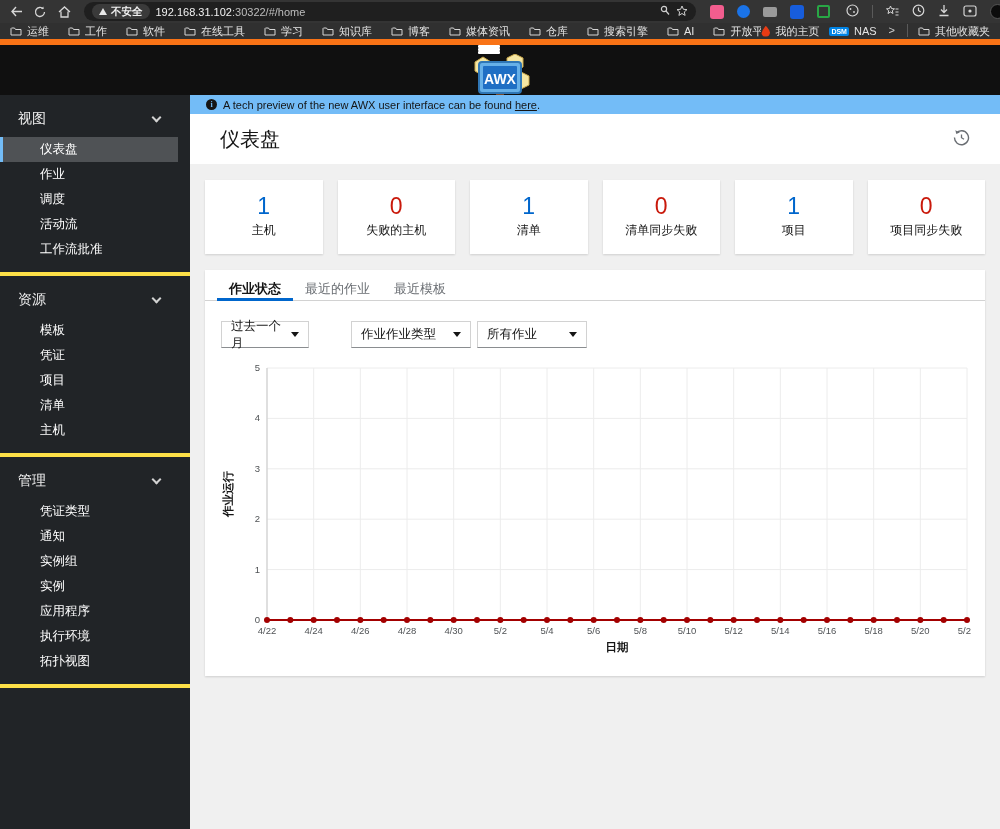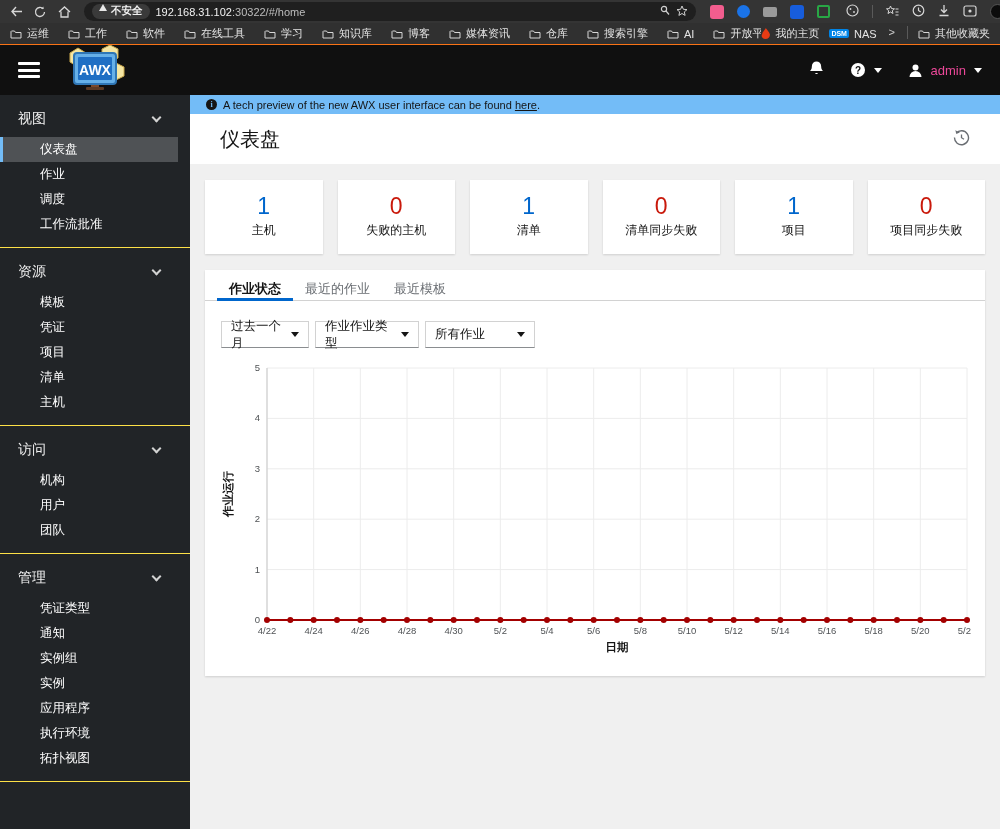--- a/index.html
+++ b/index.html
@@ -6,58 +6,58 @@
   html,body { width:1000px; height:829px; overflow:hidden; background:#f0f0f0;
     font-family:"Liberation Sans","DejaVu Sans",sans-serif; }
 
   
   .browser { width:100%; height:45px; background:#343434; }
   .browser-row1 { height:23px; display:flex; align-items:center; padding:0 6px; gap:4px; }
   .nav-btn { width:20px; height:18px; display:flex; align-items:center; justify-content:center;
     color:#d6d6d6; font-size:12px; border-radius:4px; flex:0 0 auto; }
   .url-pill { flex:0 0 auto; width:612px; height:19px; margin-left:6px; background:#1f1f1f;
     border-radius:10px; display:flex; align-items:center; padding:0 8px; gap:6px; }
-  .sec-chip { display:flex; align-items:flex-start; gap:4px; background:#3a3a3a; border-radius:9px;
+  .sec-chip { display:flex; align-items:center; gap:4px; background:#3a3a3a; border-radius:9px;
     height:15px; padding:0 7px; }
   .warn-tri { width:0; height:0; border-left:4px solid transparent; border-right:4px solid transparent;
     border-bottom:7px solid #e8e8e8; }
   .sec-label { color:#f0f0f0; font-size:10.5px; font-weight:bold; }
   .url-text { font-size:11px; color:#bdbdbd; white-space:nowrap; overflow:hidden; flex:1; }
   .url-text b { color:#f2f2f2; font-weight:normal; }
   .pill-ic { color:#cfcfcf; font-size:11px; flex:0 0 auto; }
   .ext-strip { display:flex; align-items:center; gap:13px; margin-left:10px; }
   .ext-ic { width:14px; height:14px; border-radius:3px; flex:0 0 auto; }
   .tool-strip { display:flex; align-items:center; gap:13px; margin-left:12px; color:#d6d6d6; }
   .vdiv { width:1px; height:13px; background:#5a5a5a; }
   .browser-row2 { height:22px; display:flex; align-items:center; padding:0 10px; background:#303030;
-    border-bottom:1px solid #f97316; }
+    border-bottom:6px solid #f97316; }
   .bm-list { display:flex; align-items:center; gap:19px; flex:1; overflow:hidden; }
   .bm-item { display:flex; align-items:center; gap:5px; color:#e4e4e4; font-size:11px; white-space:nowrap; }
   .folder-svg { flex:0 0 auto; }
   .bm-right { display:flex; gap:10px; color:#e4e4e4; font-size:11px; }
   .nas-badge { background:#0084e6; color:#fff; font-size:7px; font-weight:bold; border-radius:2px;
     padding:1px 2px; }
   .flame { width:9px; height:11px; background:#e83b14; border-radius:50% 50% 50% 50%/60% 60% 40% 40%;
     clip-path:polygon(50% 0,90% 45%,100% 75%,80% 100%,20% 100%,0 75%,15% 40%); }
 
   
-  .masthead { height:50px; background:#101010; display:flex; align-items:center; padding:0 18px; }
+  .masthead { height:50px; background:#101010; display:flex; align-items:center; padding:0 18px;flex-direction:column; }
   .hamburger { width:22px; height:16px; display:flex; flex-direction:column; justify-content:space-between; margin-right:22px; }
   .hamburger span { display:block; height:3px; background:#fff; border-radius:1px; }
   .mast-right { margin-left:auto; display:flex; align-items:center; gap:26px; color:#fff; }
   .mast-group { display:flex; align-items:center; gap:8px; }
   .caret-down { width:0; height:0; border-left:4px solid transparent; border-right:4px solid transparent;
     border-top:5px solid #fff; }
   .admin-label { font-size:13px; color:#ec4899; }
 
   
   .shell { display:flex; height:734px; }
   .sidebar { width:190px; background:#212427; color:#fff; display:flex; flex-direction:column;
     flex:0 0 auto; overflow:hidden; }
-  .nav-section { padding:6px 12px 10px 0; border-bottom:1px solid #fde047; }
+  .nav-section { padding:6px 12px 10px 0; border-bottom:4px solid #fde047; }
   .section-header { height:36px; display:flex; align-items:center; justify-content:space-between;
     padding:0 18px; font-size:14px; color:#f0f0f0; cursor:pointer; }
   .chev { width:7px; height:7px; border-right:2px solid #d2d2d2; border-bottom:2px solid #d2d2d2;
     transform:rotate(45deg); margin-top:-3px; }
   .nav-item { height:25px; display:flex; align-items:center; padding-left:37px; font-size:12.5px;
     color:#fff; cursor:pointer; border-left:3px solid transparent; }
   .nav-item.active { background:#4f5255; border-left:3px solid #73bcf7; }
 
   
   .main { flex:1; display:flex; flex-direction:column; background:#f0f0f0; overflow:hidden; }
@@ -315,41 +315,33 @@
   <div class="sidebar" id="sidebar">
 
     <div class="nav-section">
         <div class="section-header">
           <span>视图</span>
           <span class="chev"></span>
         </div>
         <div class="nav-item active">仪表盘</div>
         <div class="nav-item">作业</div>
         <div class="nav-item">调度</div>
+        <div class="nav-item">活动流</div>
         <div class="nav-item">工作流批准</div>
       </div>
       <div class="nav-section">
         <div class="section-header">
           <span>资源</span>
           <span class="chev"></span>
         </div>
         <div class="nav-item">模板</div>
         <div class="nav-item">凭证</div>
         <div class="nav-item">项目</div>
         <div class="nav-item">清单</div>
         <div class="nav-item">主机</div>
-      </div>
-      <div class="nav-section">
-        <div class="section-header">
-          <span>访问</span>
-          <span class="chev"></span>
-        </div>
-        <div class="nav-item">机构</div>
-        <div class="nav-item">用户</div>
-        <div class="nav-item">团队</div>
       </div>
       <div class="nav-section">
         <div class="section-header">
           <span>管理</span>
           <span class="chev"></span>
         </div>
         <div class="nav-item">凭证类型</div>
         <div class="nav-item">通知</div>
         <div class="nav-item">实例组</div>
         <div class="nav-item">实例</div>
@@ -407,21 +399,21 @@
       <div class="tabs-bar" id="tabs-bar">
           <div class="tab active">作业状态</div>
           <div class="tab">最近的作业</div>
           <div class="tab">最近模板</div>
         </div>
       <div class="filters-row" id="filters-row">
           <div class="select-box" style="width: 88px;">
             <span>过去一个月</span>
             <span class="sel-caret"></span>
           </div>
-          <div class="select-box" style="width: 104px;">
+          <div class="select-box" style="width: 120px; margin-left: 36px;">
             <span>作业作业类型</span>
             <span class="sel-caret"></span>
           </div>
           <div class="select-box" style="width: 110px;">
             <span>所有作业</span>
             <span class="sel-caret"></span>
           </div>
         </div>
       <div class="chart-wrap" id="chart-wrap"><svg width="752" height="300">
             <line x1="48" y1="262" x2="748" y2="262" stroke="#ececec" stroke-width="1"></line>

